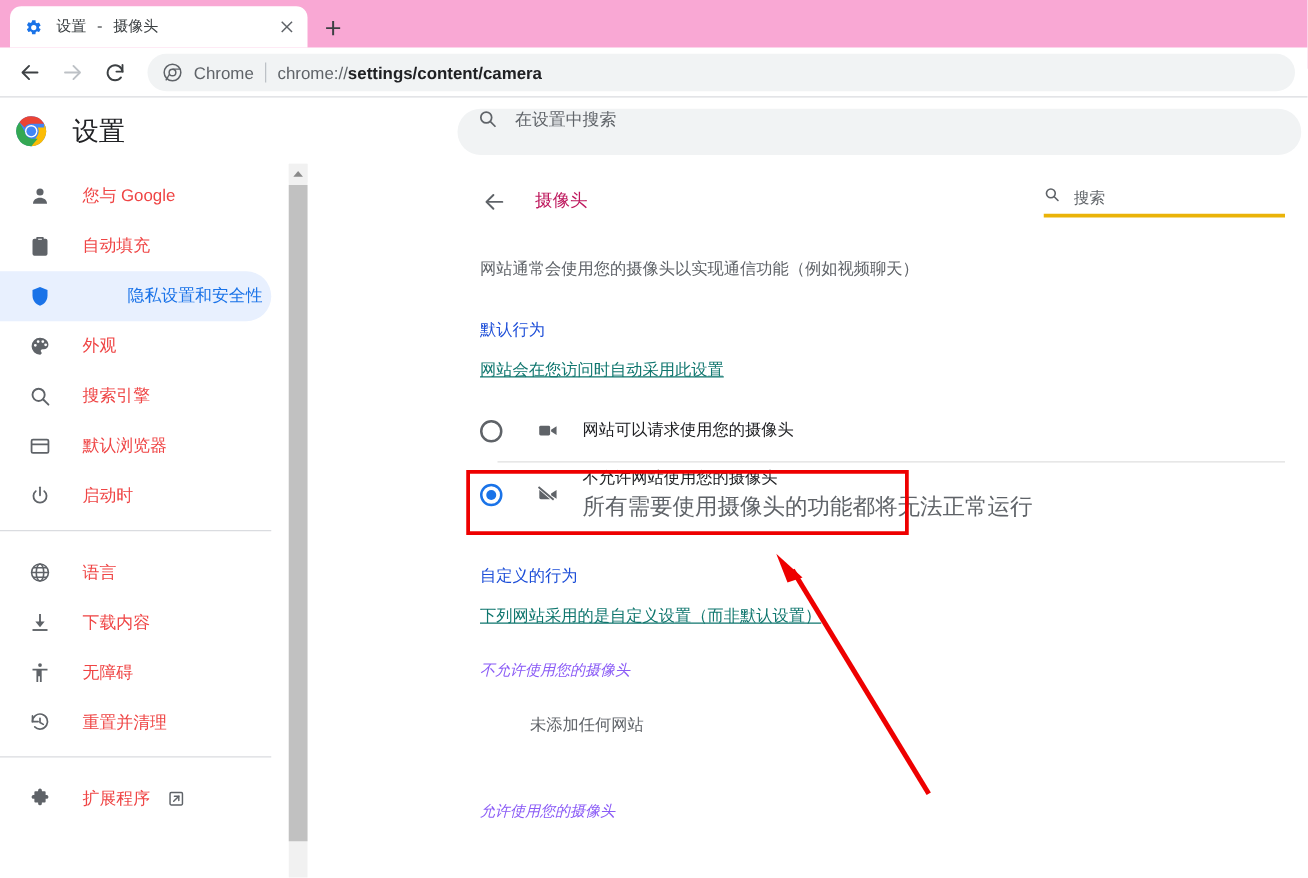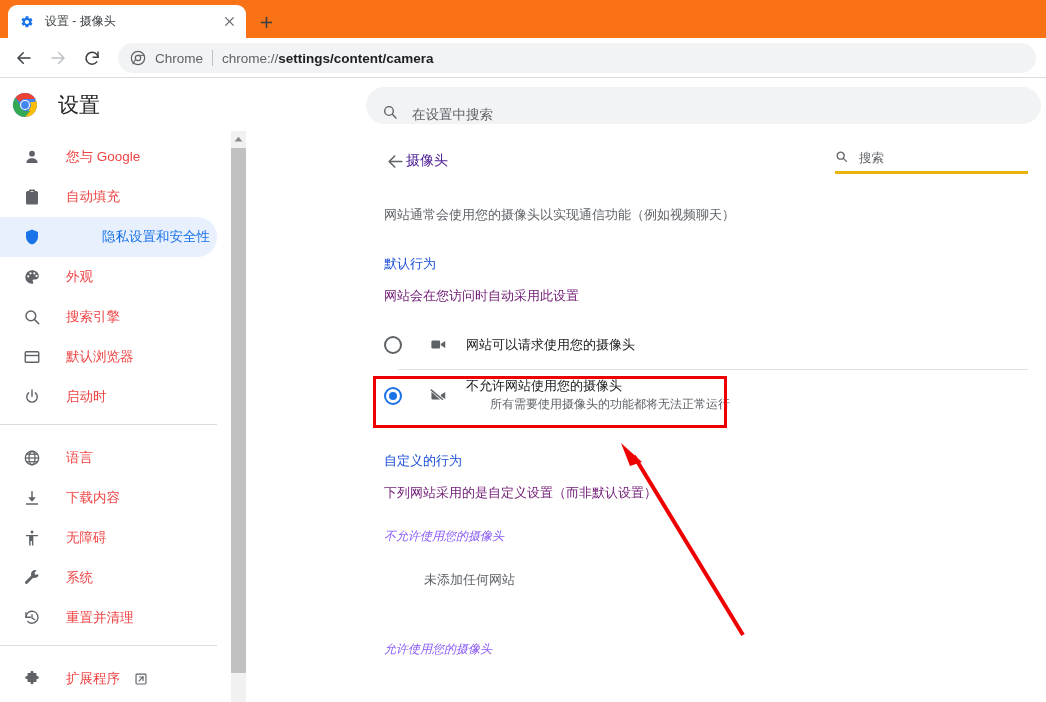--- a/index.html
+++ b/index.html
@@ -6,21 +6,22 @@
   html, body {
     width: 1046px; height: 702px;
     font-family: "Liberation Sans", "DejaVu Sans", sans-serif;
     background: #ffffff;
     overflow: hidden;
   }
 
   
   .tabstrip {
     position: absolute; left: 0; top: 0; width: 1046px; height: 55px;
-    background: #f97316;
+    background: #f9a8d4;
+    font-family: Liberation Mono, monospace;
   }
   .tab {
     position: absolute; left: 8px; top: 5px; width: 238px; height: 33px;
     background: #ffffff;
     border-radius: 9px 9px 0 0;
     display: flex; align-items: center;
   }
   .tab-favicon {
     width: 16px; height: 16px; margin-left: 11px; flex: 0 0 auto;
     position: relative;
@@ -78,21 +79,21 @@
     background: #ffffff;
     display: flex; align-items: center;
   }
   .chrome-logo-lg { width: 26px; height: 26px; margin-left: 12px; flex:0 0 auto; }
   .settings-title {
     margin-left: 20px; font-size: 21px; color: #202124; font-weight: 400;
   }
   .top-search {
     position: absolute; left: 366px; top: 8px; width: 675px; height: 37px;
     background: #f1f3f4; border-radius: 19px;
-    display: flex; align-items: flex-end; font-family: Liberation Serif, serif;
+    display: flex; align-items: flex-start; font-family: Liberation Serif, serif;
   }
   .top-search .sicon { margin-left: 16px; flex:0 0 auto; }
   .top-search .sph { margin-left: 14px; font-size: 13.5px; color: #5f6368; }
 
   
   .sidebar {
     position: absolute; left: 0; top: 131px; width: 231px; height: 571px;
     background: #ffffff; overflow: hidden;
   }
   .side-group { padding-top: 6px; }
@@ -129,36 +130,36 @@
   
   .main {
     position: absolute; left: 366px; top: 131px; width: 680px; height: 571px;
     background: #ffffff; overflow: hidden;
   }
   .main-head { display: flex; align-items: center; height: 60px; }
   .back-arrow {
     width: 22px; height: 22px; margin-left: 18px; flex: 0 0 auto;
     display:flex; align-items:center; justify-content:center;
   }
-  .main-title { font-size: 14px; color: #4c1d95; }
+  .main-title { margin-left: 22px; font-size: 14px; color: #be185d; }
   .inline-search {
     position: absolute; right: 18px; top: 18px;
     width: 193px; display: flex; align-items: center;
     border-bottom: 3px solid #eab308; padding-bottom: 4px;
   }
   .inline-search .sph2 { margin-left: 11px; font-size: 12.5px; color: #5f6368; }
 
   .desc {
     margin: 14px 0 0 18px; font-size: 13px; color: #5f6368; line-height: 1.5;
   }
   .sec-title {
     margin: 30px 0 0 18px; font-size: 13px; color: #1d4ed8;
   }
   .sec-sub {
-    margin: 14px 16px 0 18px; font-size: 13px; color: #701a75;
+    margin: 14px 16px 0 18px; font-size: 13px; color: #0f766e; text-decoration: underline;
   }
 
   .radio-list { margin-top: 16px; position: relative; }
   .radio-row {
     display: flex; align-items: center; height: 48px; padding-left: 18px;
   }
   .radio-row.two-line { height: 52px; align-items: center; }
   .radio-ctl {
     width: 18px; height: 18px; border-radius: 50%;
     border: 2px solid #5f6368; flex:0 0 auto; position: relative;
@@ -167,21 +168,21 @@
   .radio-ctl.on::after {
     content:""; position:absolute; left:3px; top:3px;
     width:8px; height:8px; border-radius:50%; background:#1a73e8;
   }
   .radio-icon {
     width: 20px; height: 20px; margin-left: 26px; flex:0 0 auto;
     display:flex; align-items:center; justify-content:center;
   }
   .radio-texts { margin-left: 18px; }
   .radio-label { font-size: 13px; color: #202124; line-height: 1.45; }
-  .radio-sub { font-size: 12px; color: #5f6368; line-height: 1.45; margin-left: 24px; }
+  .radio-sub { font-size: 18px; color: #5f6368; line-height: 1.45; }
   .radio-sep {
     height: 1px; background: #e0e0e0; margin-left: 32px; margin-right: 18px;
   }
 
   .subsec { margin: 26px 0 0 18px; font-size: 12px; color: #8b5cf6; font-style: italic; }
   .empty-note { margin: 26px 0 0 58px; font-size: 13px; color: #5f6368; }
 
   
   .hl-box {
     position: absolute; left: 373px; top: 376px; width: 354px; height: 52px;
@@ -373,28 +374,20 @@
     <div class="side-item">
       <span class="ico">
         <svg width="18" height="18" viewBox="0 0 24 24" fill="#5f6368">
             <circle cx="12" cy="4" r="2"></circle>
             <path d="M4 8h16v1.8h-6.2V22h-1.9v-6h-1.8v6H8.2V9.8H4z"></path>
           </svg>
       </span>
       <span class="lbl">无障碍</span>
     </div>
 
-    <div class="side-item">
-      <span class="ico">
-        <svg width="18" height="18" viewBox="0 0 24 24" fill="#5f6368">
-            <path d="M21 6.5a5.5 5.5 0 0 1-7.4 5.2L6.3 19a2 2 0 1 1-2.8-2.8l7.3-7.3A5.5 5.5 0 0 1 18.3 2l-3.1 3.1 1.4 2.9 3-1.4c.2.6.4 1.2.4 1.9z"></path>
-          </svg>
-      </span>
-      <span class="lbl">系统</span>
-    </div>
 
     <div class="side-item">
       <span class="ico">
         <svg width="18" height="18" viewBox="0 0 24 24" fill="none" stroke="#5f6368" stroke-width="1.8" stroke-linecap="round">
             <path d="M4 11a8 8 0 1 1 2.4 5.7"></path>
             <polyline points="4,5 4,11 10,11"></polyline>
             <polyline points="12,7.5 12,12 15.5,14"></polyline>
           </svg>
       </span>
       <span class="lbl">重置并清理</span>

